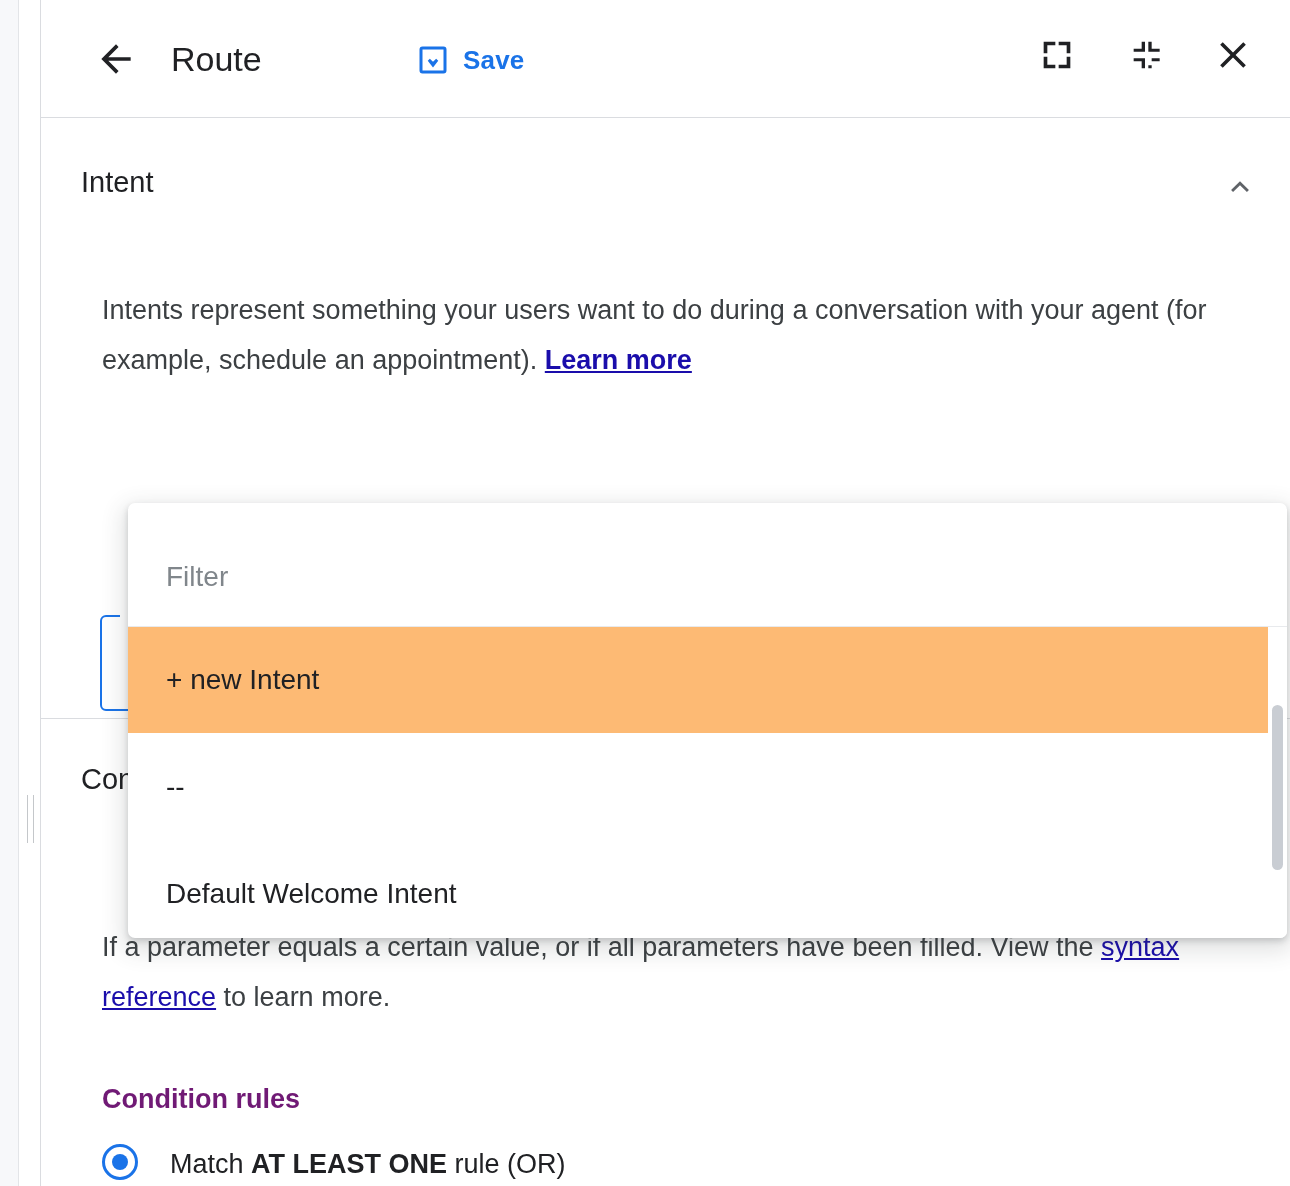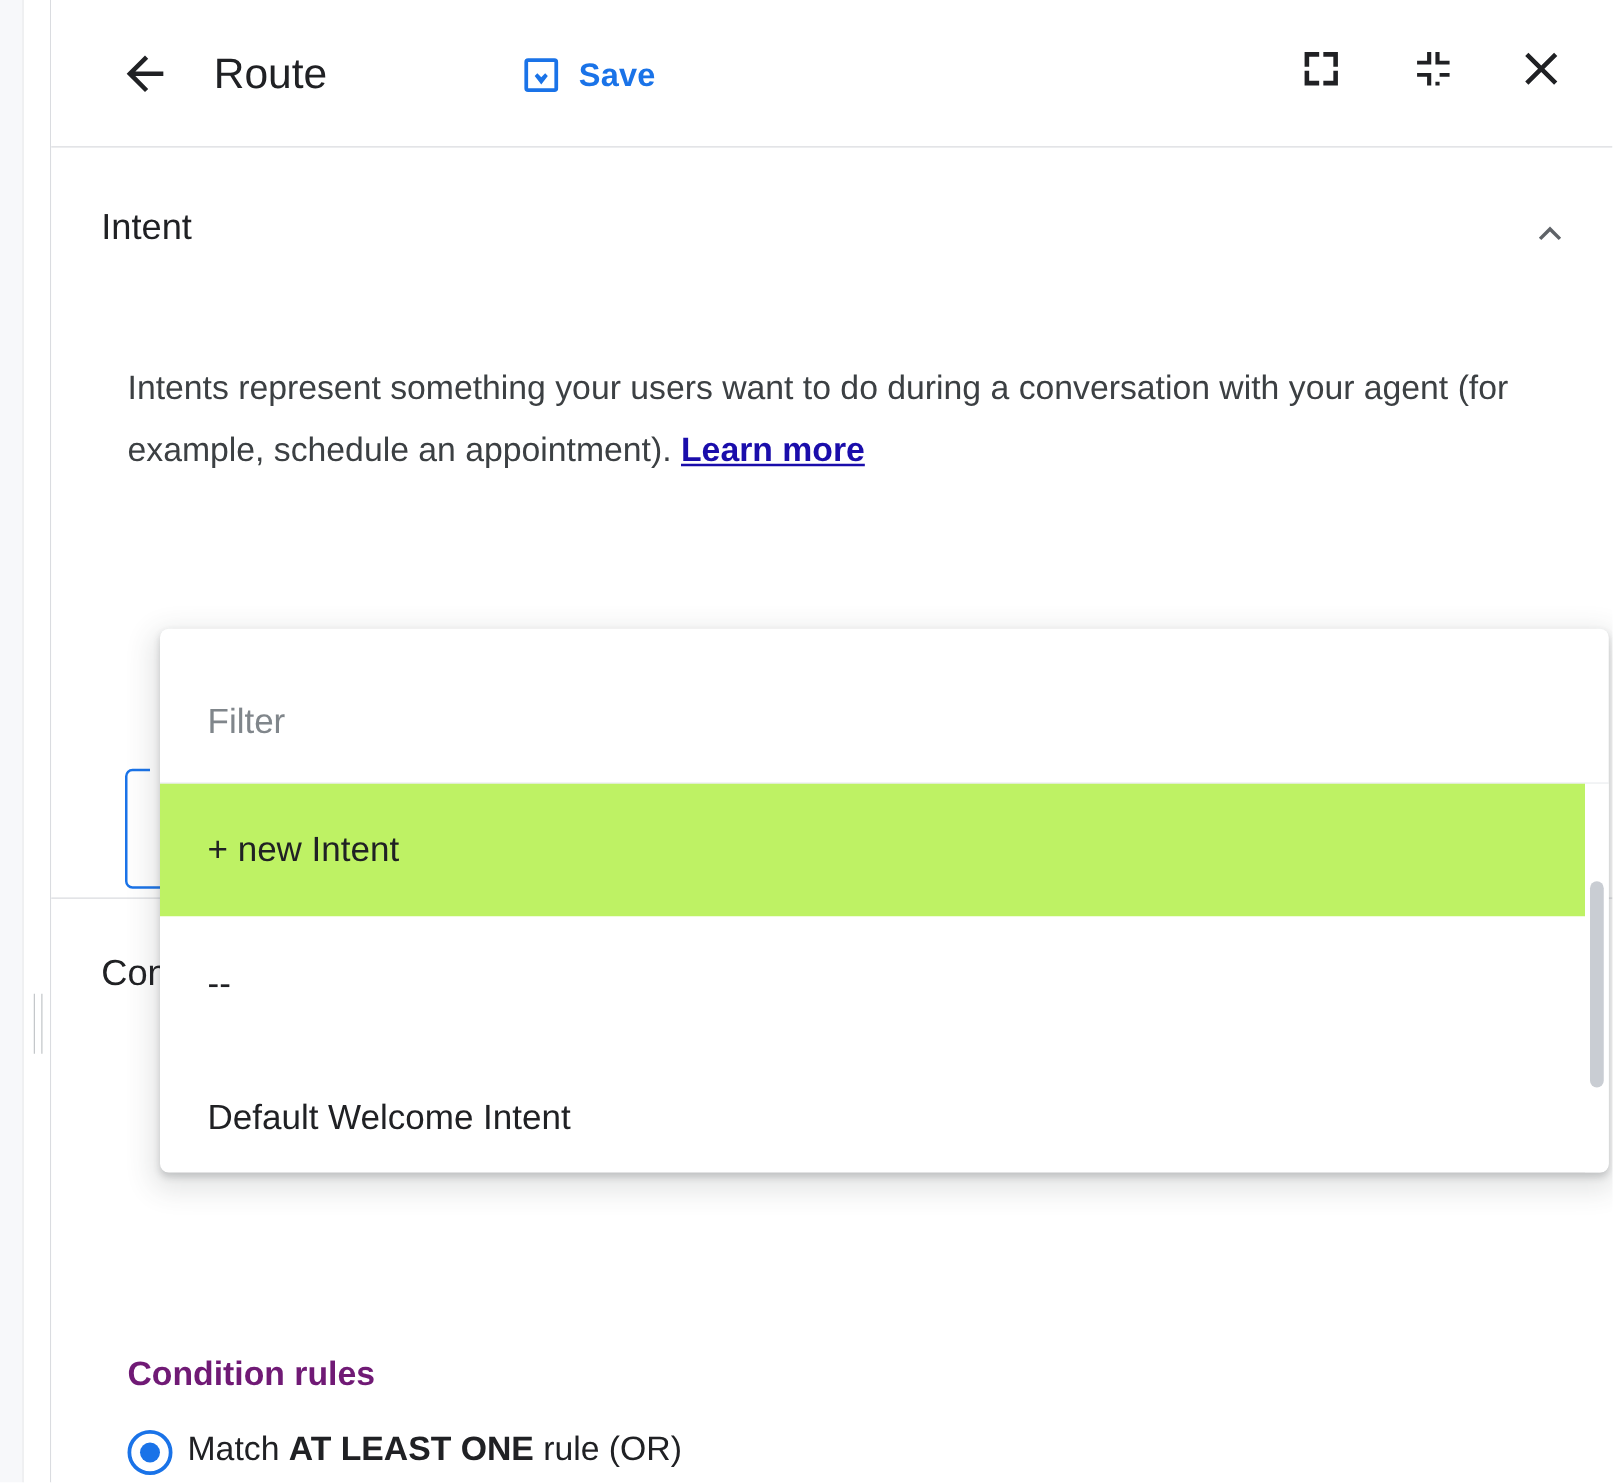--- a/index.html
+++ b/index.html
@@ -127,21 +127,21 @@
     position:absolute; left:61px; top:203px; width:1130px;
     font-size:27px; line-height:50px; color:#3c4043;
   }
   .cond-desc a { color:#1a0dab; text-decoration:underline; }
   .cond-rules-title {
     position:absolute; left:61px; top:365px;
     font-size:27px; font-weight:bold; color:#701a75; white-space:nowrap;
   }
   .radio-row {
     position:absolute; left:61px; top:425px;
-    display:flex; align-items:flex-start; gap:12px; cursor:pointer;
+    display:flex; align-items:flex-end; gap:32px; cursor:pointer;
   }
   .radio {
     width:36px; height:36px; border:3px solid #1a73e8; border-radius:50%;
     position:relative; flex:0 0 auto;
   }
   .radio::after {
     content:""; position:absolute; left:7px; top:7px;
     width:16px; height:16px; border-radius:50%; background:#1a73e8;
   }
   .radio-label { font-size:27px; color:#202124; white-space:nowrap; }
@@ -163,21 +163,21 @@
   }
   .dd-filter::placeholder { color:#80868b; }
   .dd-sep { height:1px; background:#e8eaed; }
   .dd-scroll { position:relative; height:311px; }
   .dd-option {
     position:absolute; left:0; width:1140px; height:106px;
     display:flex; align-items:center;
     padding-left:38px; cursor:pointer;
     font-size:28px; color:#202124; white-space:nowrap;
   }
-  .dd-option.highlight { background:#bef264;text-align:center; }
+  .dd-option.highlight { background:#fdba74;text-align:center; }
   .dd-opt-0 { top:0px; }
   .dd-opt-1 { top:107px; }
   .dd-opt-2 { top:214px; }
   .dd-scrollbar {
     position:absolute; right:0; top:0; width:19px; height:311px;
     background:#ffffff; cursor:pointer;
   }
   .dd-scrollbar .thumb {
     position:absolute; left:4px; top:78px; width:11px; height:165px;
     background:#c9cdd3; border-radius:6px;
@@ -261,20 +261,23 @@
     <div class="section sec-condition">
 
       <div class="cond-head-text">Condition</div>
 
       <button class="cond-chevron">
         <svg width="34" height="34" viewBox="0 0 24 24">
           <path d="M9.3 6.1l6.3 6.3-6.3 6.3-1.4-1.4 4.9-4.9-4.9-4.9 1.4-1.4z" fill="#5f6368"></path>
         </svg>
       </button>
 
+      <div class="cond-desc">
+        <span>If a parameter equals a certain value, or if all parameters have been filled. View the </span><a href="#">syntax reference</a><span> to learn more.</span>
+      </div>
 
       <div class="cond-rules-title">Condition rules</div>
 
       <div class="radio-row">
         <span class="radio"></span>
         <span class="radio-label"><span>Match </span><b>AT LEAST ONE</b><span> rule (OR)</span></span>
       </div>
     </div>
 
     <div class="dropdown">

